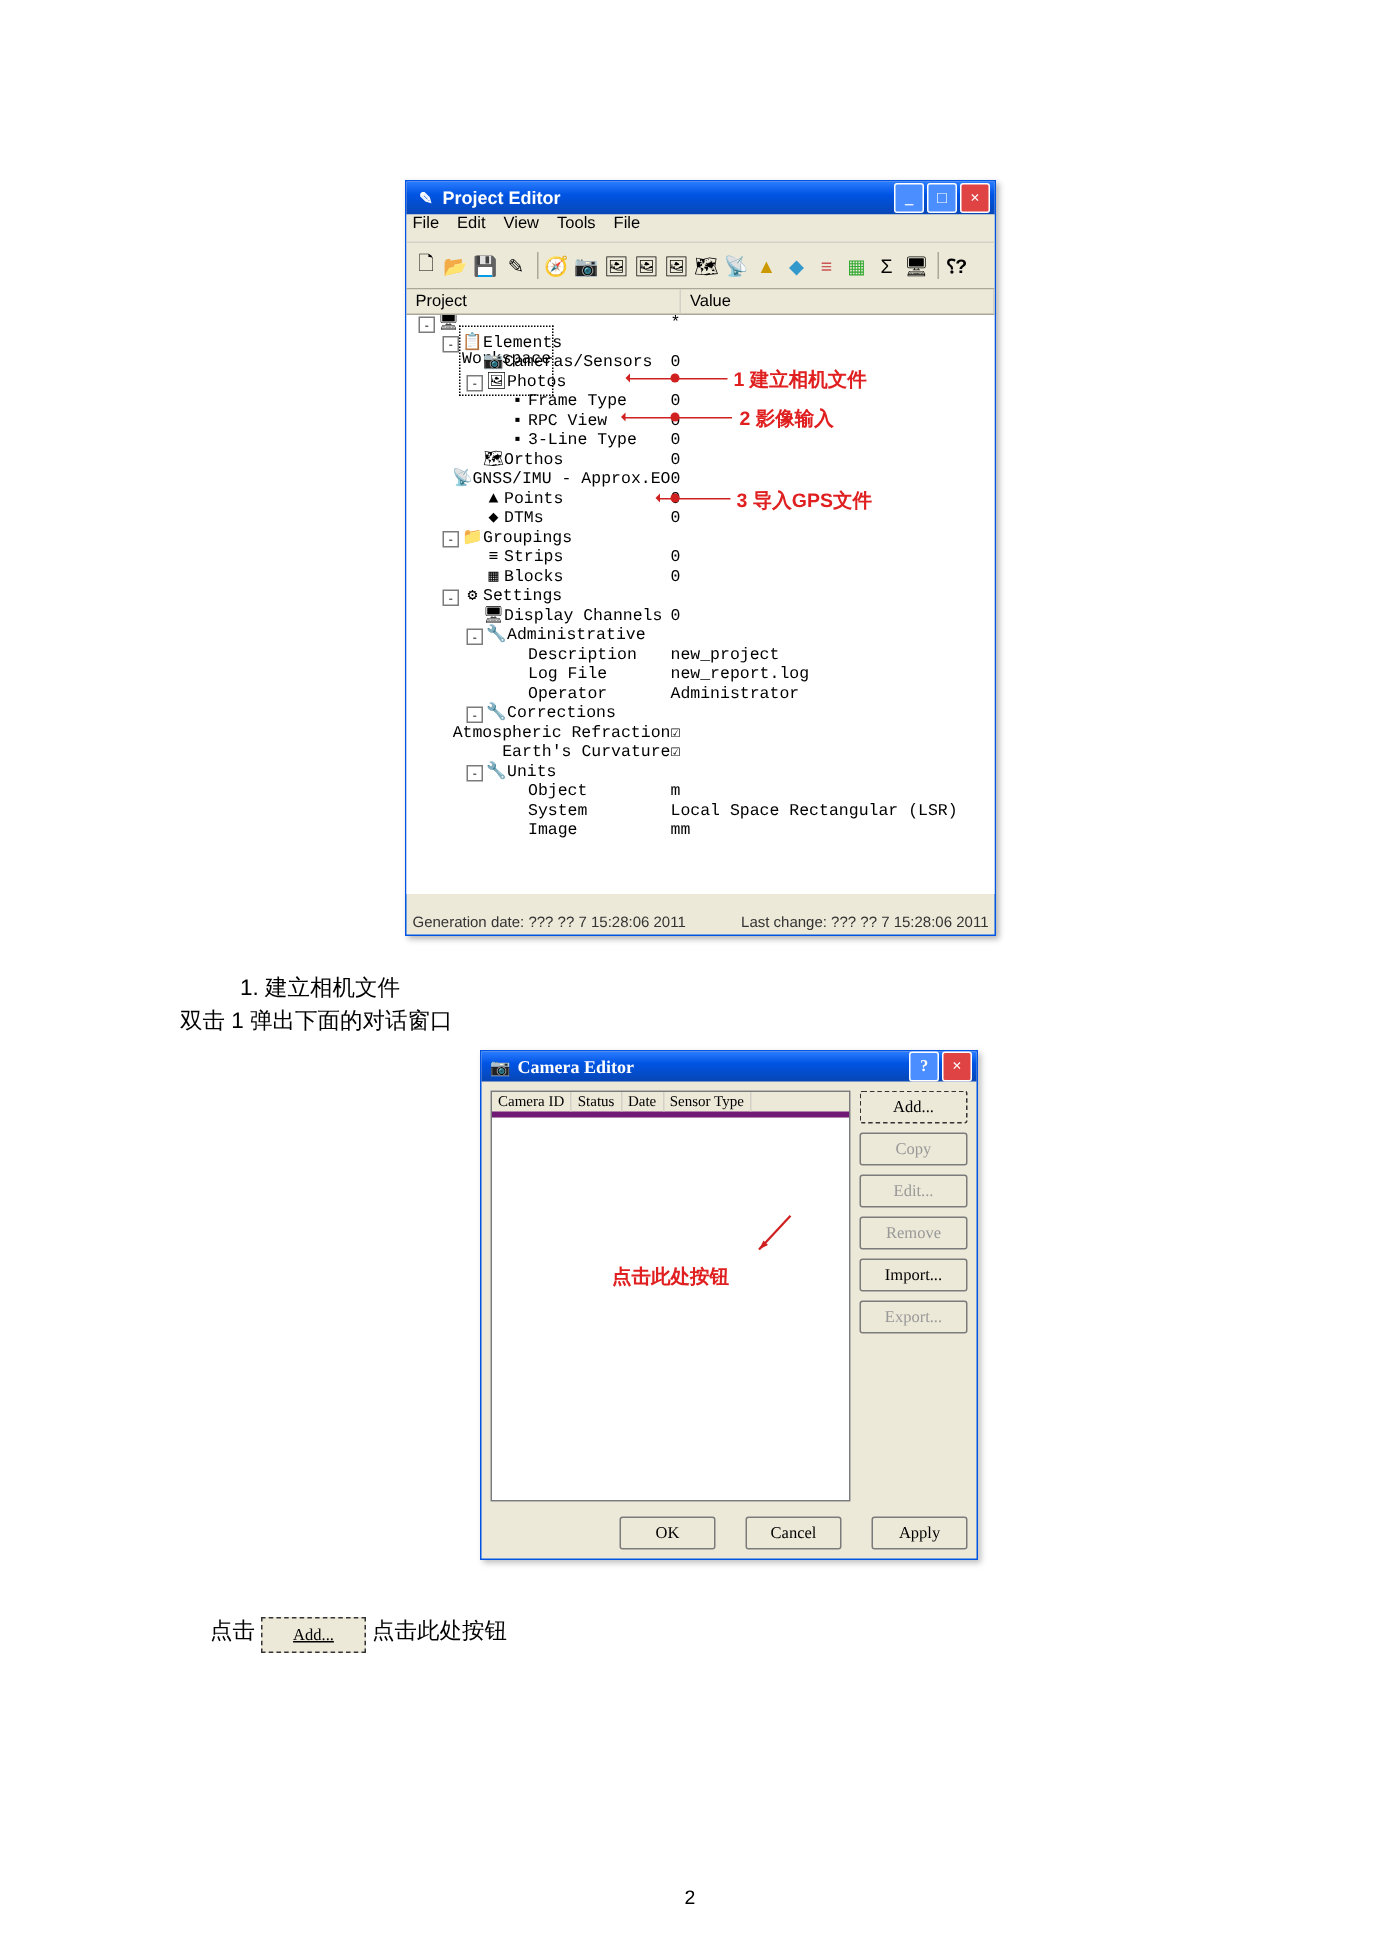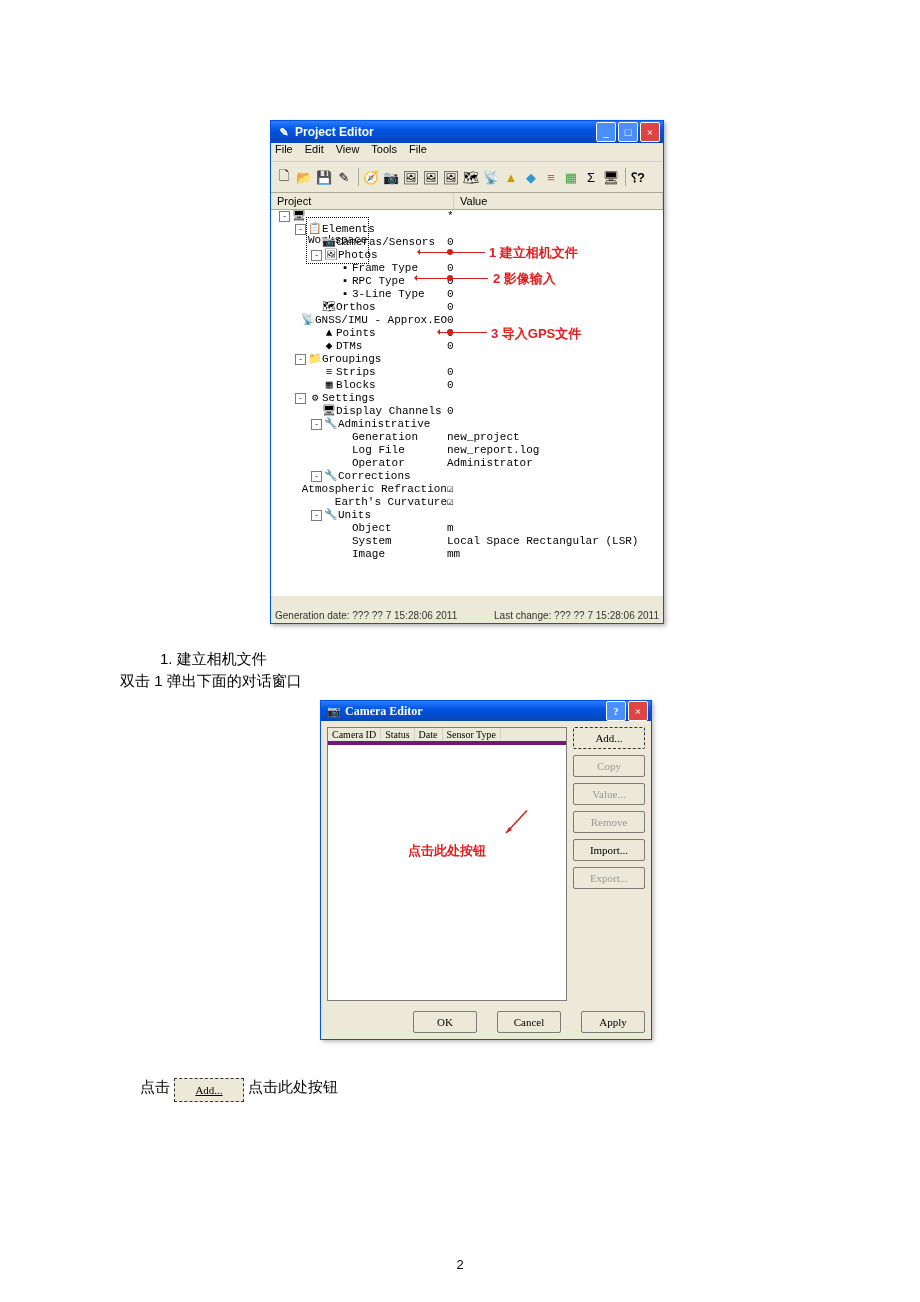--- a/index.html
+++ b/index.html
@@ -386,21 +386,21 @@
             <span class="node-icon">▪</span>
             <span>Frame Type</span>
           </div>
           <div class="val">0</div>
         </div>
         <div class="tree-row">
           <div class="lbl">
             <span class="indent" style="width: 56px;"></span>
             <span style="display: inline-block; width: 11px;"></span>
             <span class="node-icon">▪</span>
-            <span>RPC Type</span>
+            <span>RPC View</span>
           </div>
           <div class="val">0</div>
         </div>
         <div class="tree-row">
           <div class="lbl">
             <span class="indent" style="width: 56px;"></span>
             <span style="display: inline-block; width: 11px;"></span>
             <span class="node-icon">▪</span>
             <span>3-Line Type</span>
           </div>
@@ -494,21 +494,21 @@
             <span class="node-icon">🔧</span>
             <span>Administrative</span>
           </div>
           <div class="val"></div>
         </div>
         <div class="tree-row">
           <div class="lbl">
             <span class="indent" style="width: 56px;"></span>
             <span style="display: inline-block; width: 11px;"></span>
             <span class="node-icon"></span>
-            <span>Generation</span>
+            <span>Description</span>
           </div>
           <div class="val">new_project</div>
         </div>
         <div class="tree-row">
           <div class="lbl">
             <span class="indent" style="width: 56px;"></span>
             <span style="display: inline-block; width: 11px;"></span>
             <span class="node-icon"></span>
             <span>Log File</span>
           </div>
@@ -627,21 +627,21 @@
       </div>
       <div class="ce-ann" style="left:80px; top:114px;">点击此处按钮</div>
       <svg class="ce-arrow" style="left:170px; top:78px;" viewBox="0 0 40 40">
         <line x1="4" y1="36" x2="32" y2="6" stroke="#d02020" stroke-width="2"></line>
         <polygon points="4,36 12,32 8,28" fill="#d02020"></polygon>
       </svg>
     </div>
     <div class="ce-buttons">
       <div class="ce-btn focus">Add...</div>
       <div class="ce-btn disabled">Copy</div>
-      <div class="ce-btn disabled">Value...</div>
+      <div class="ce-btn disabled">Edit...</div>
       <div class="ce-btn disabled">Remove</div>
       <div class="ce-btn">Import...</div>
       <div class="ce-btn disabled">Export...</div>
     </div>
   </div>
   <div class="ce-bottom">
     <div class="ce-btn">OK</div>
     <div class="ce-btn">Cancel</div>
     <div class="ce-btn">Apply</div>
   </div>

